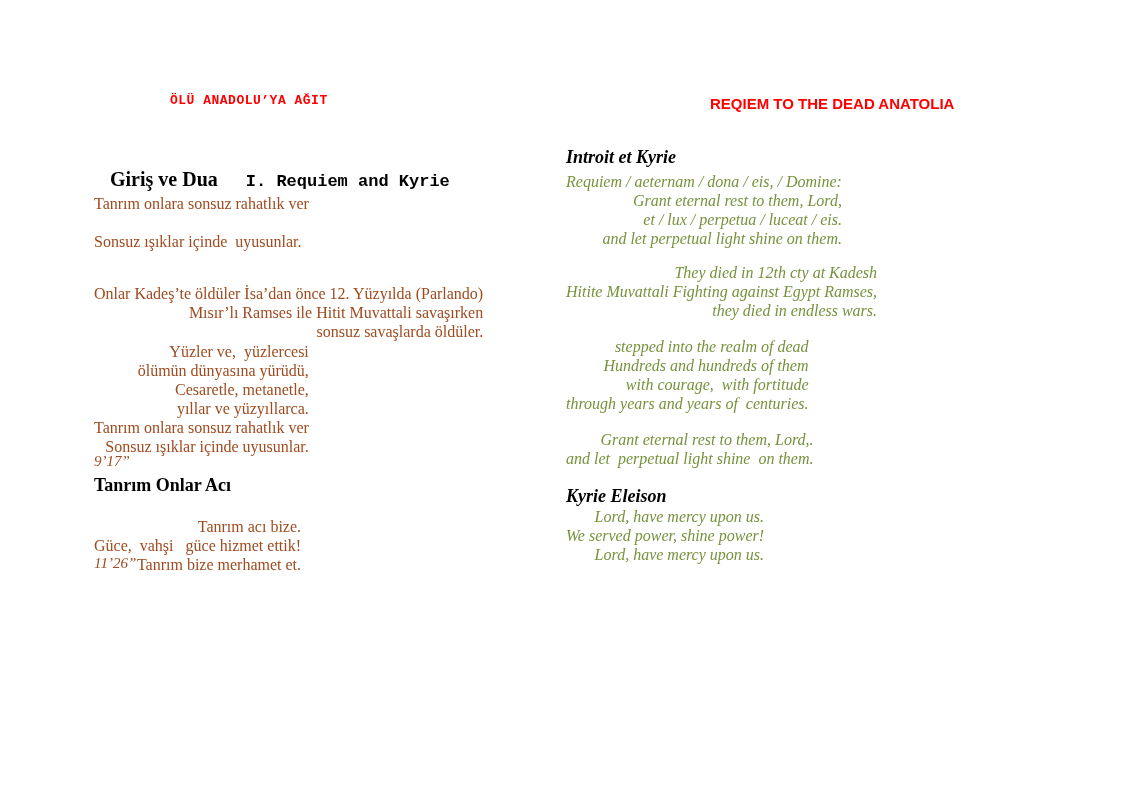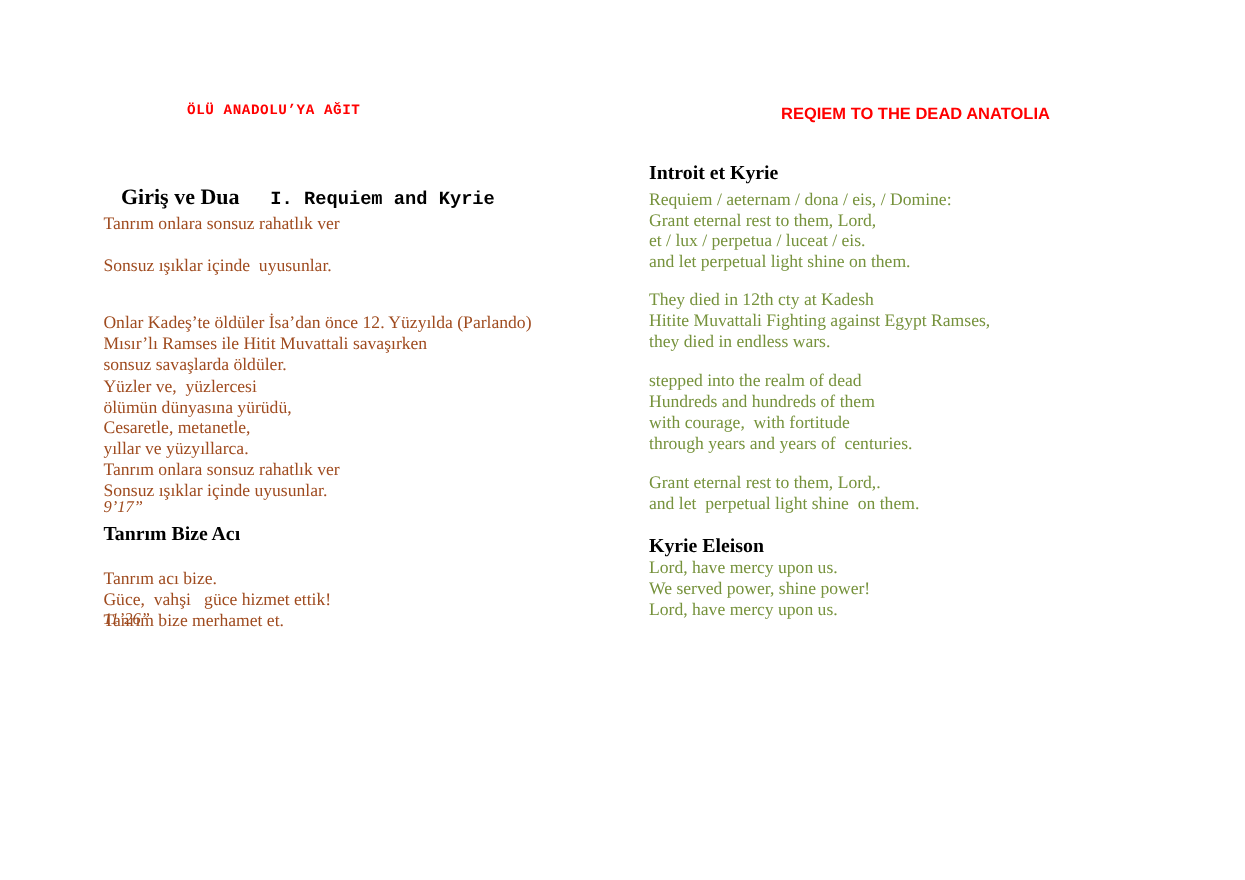--- a/index.html
+++ b/index.html
@@ -7,20 +7,21 @@
     padding: 0;
     background: #ffffff;
   }
   .page {
     position: relative;
     width: 1132px;
     height: 593px;
     background: #ffffff;
     overflow: hidden;
     font-family: "Liberation Serif", serif;
+    text-align: right;
   }
   .abs { position: absolute; }
 
   
   .hdr-left {
     left: 170px; top: 93px;
     font-family: "Liberation Mono", monospace;
     font-weight: bold;
     font-size: 13px;
     letter-spacing: 0.5px;
@@ -83,21 +84,21 @@
   .l-stanza1 { top: 194px; }
   .l-stanza2 { top: 232px; }
   .l-stanza3 { top: 284px; }
   .l-stanza4 { top: 342px; }
   .l-duration1 { top: 453px; }
   .l-heading2 { top: 475px; }
   .l-stanza5 { top: 517px; }
   .l-duration2 { top: 555px; }
 
   
-  .r-col { left: 590px; }
+  .r-col { left: 566px; font-style: italic; }
   .r-heading1 { top: 147px; }
   .r-stanza1 { top: 172px; }
   .r-stanza2 { top: 263px; }
   .r-stanza3 { top: 337px; }
   .r-stanza4 { top: 430px; }
   .r-heading2 { top: 486px; }
   .r-stanza5 { top: 507px; }
 </style>
 </head>
 <body>
@@ -108,21 +109,21 @@
 
   <div class="abs title-row">
     <span class="t-serif">Giriş ve Dua</span><span class="t-mono">I. Requiem and Kyrie</span>
   </div>
 
   <div class="abs l-col l-stanza1 stanza brown"><div class="line">Tanrım onlara sonsuz rahatlık ver</div></div>
   <div class="abs l-col l-stanza2 stanza brown"><div class="line">Sonsuz ışıklar içinde  uyusunlar.</div></div>
   <div class="abs l-col l-stanza3 stanza brown"><div class="line">Onlar Kadeş’te öldüler İsa’dan önce 12. Yüzyılda (Parlando)</div><div class="line">Mısır’lı Ramses ile Hitit Muvattali savaşırken</div><div class="line">sonsuz savaşlarda öldüler.</div></div>
   <div class="abs l-col l-stanza4 stanza brown"><div class="line">Yüzler ve,  yüzlercesi</div><div class="line">ölümün dünyasına yürüdü,</div><div class="line">Cesaretle, metanetle,</div><div class="line">yıllar ve yüzyıllarca.</div><div class="line">Tanrım onlara sonsuz rahatlık ver</div><div class="line">Sonsuz ışıklar içinde uyusunlar.</div></div>
   <div class="abs l-col l-duration1 duration">9’17”</div>
-  <div class="abs l-col l-heading2 heading">Tanrım Bize Acı</div>
+  <div class="abs l-col l-heading2 heading">Tanrım Onlar Acı</div>
   <div class="abs l-col l-stanza5 stanza brown"><div class="line">Tanrım acı bize.</div><div class="line">Güce,  vahşi   güce hizmet ettik!</div><div class="line">Tanrım bize merhamet et.</div></div>
   <div class="abs l-col l-duration2 duration">11’26”</div>
 
   <div class="abs hdr-right">REQIEM TO THE DEAD ANATOLIA</div>
 
   <div class="abs r-col r-heading1 heading">Introit et Kyrie</div>
   <div class="abs r-col r-stanza1 stanza green"><div class="line">Requiem / aeternam / dona / eis, / Domine:</div><div class="line">Grant eternal rest to them, Lord,</div><div class="line">et / lux / perpetua / luceat / eis.</div><div class="line">and let perpetual light shine on them.</div></div>
   <div class="abs r-col r-stanza2 stanza green"><div class="line">They died in 12th cty at Kadesh</div><div class="line">Hitite Muvattali Fighting against Egypt Ramses,</div><div class="line">they died in endless wars.</div></div>
   <div class="abs r-col r-stanza3 stanza green"><div class="line">stepped into the realm of dead</div><div class="line">Hundreds and hundreds of them</div><div class="line">with courage,  with fortitude</div><div class="line">through years and years of  centuries.</div></div>
   <div class="abs r-col r-stanza4 stanza green"><div class="line">Grant eternal rest to them, Lord,.</div><div class="line">and let  perpetual light shine  on them.</div></div>

